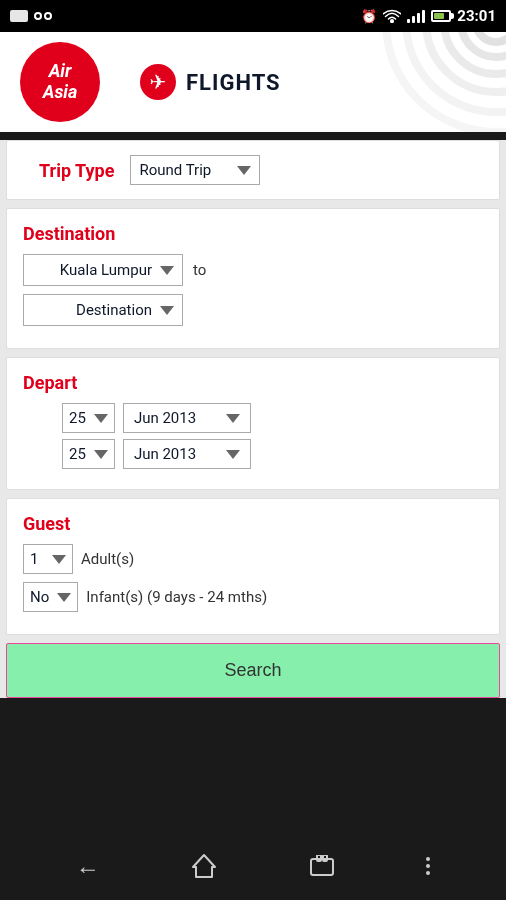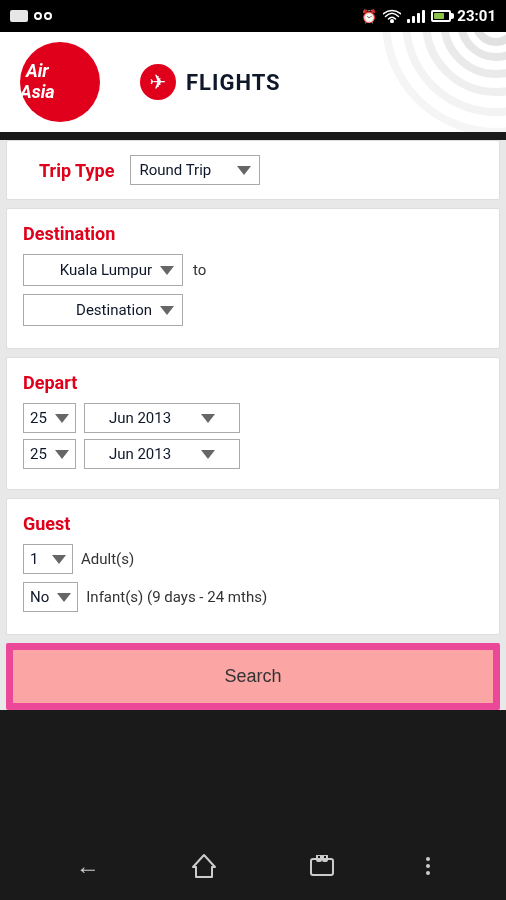--- a/index.html
+++ b/index.html
@@ -125,21 +125,21 @@
       overflow: hidden;
     }
 
     .logo-circle {
       width: 80px;
       height: 80px;
       background: #e0001b;
       border-radius: 50%;
       display: flex;
       align-items: center;
-      justify-content: flex-start;
+      justify-content: center;
       flex-shrink: 0;
       z-index: 2;
     }
 
     .logo-text {
       color: #fff;
       font-size: 16px;
       font-weight: bold;
       font-style: italic;
       text-align: center;
@@ -276,37 +276,38 @@
       cursor: pointer;
       width: 160px;
     }
 
     
     .date-row {
       display: flex;
       align-items: center;
       gap: 8px;
       margin-bottom: 6px;
+      margin-left: 39px;
     }
 
     .date-dropdown-small {
       display: flex;
       align-items: center;
       border: 1px solid #aaa;
       padding: 5px 6px;
       background: #fff;
       cursor: pointer;
       min-width: 50px;
     }
 
     .date-dropdown-month {
       display: flex;
       align-items: center;
       border: 1px solid #aaa;
-      padding: 5px 24px;
+      padding: 5px 10px;
       background: #fff;
       cursor: pointer;
       min-width: 100px;
       gap: 22px;
     }
 
     .return-label {
       font-size: 18px;
       font-weight: bold;
       color: #e0001b;
@@ -338,22 +339,22 @@
     }
 
     
     .search-section {
       margin: 8px 6px;
     }
 
     .search-button {
       width: 100%;
       padding: 16px;
-      background: #fca5a5;
-      border: 7px solid #ec4899;
+      background: #86efac;
+      border: 1px solid #ec4899;
       font-size: 18px;
       color: #333;
       cursor: pointer;
       border-radius: 2px;
     }
 
     
     .bottom-nav {
       position: absolute;
       bottom: 0;

